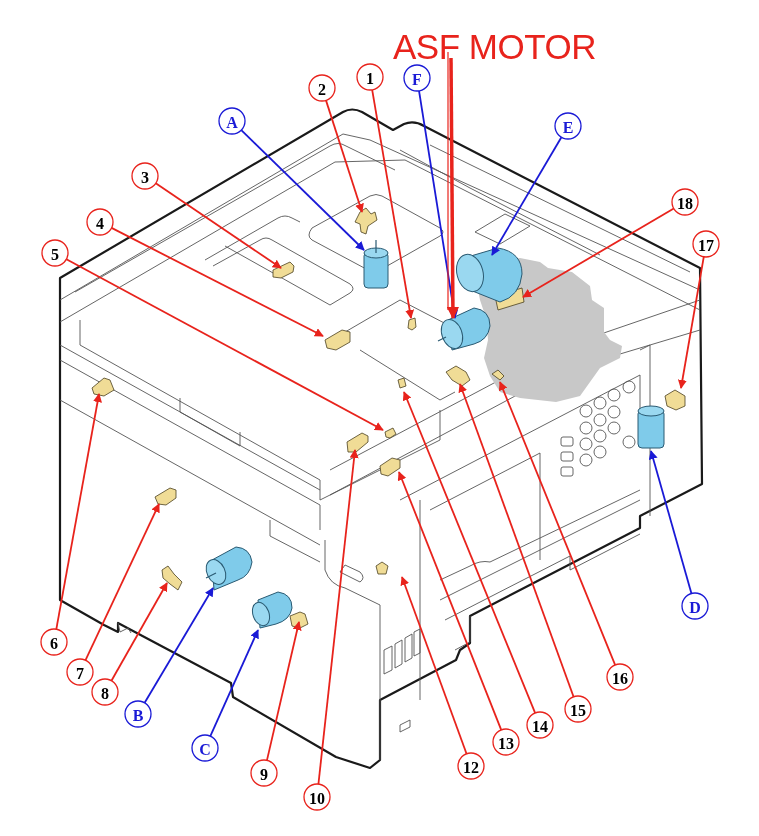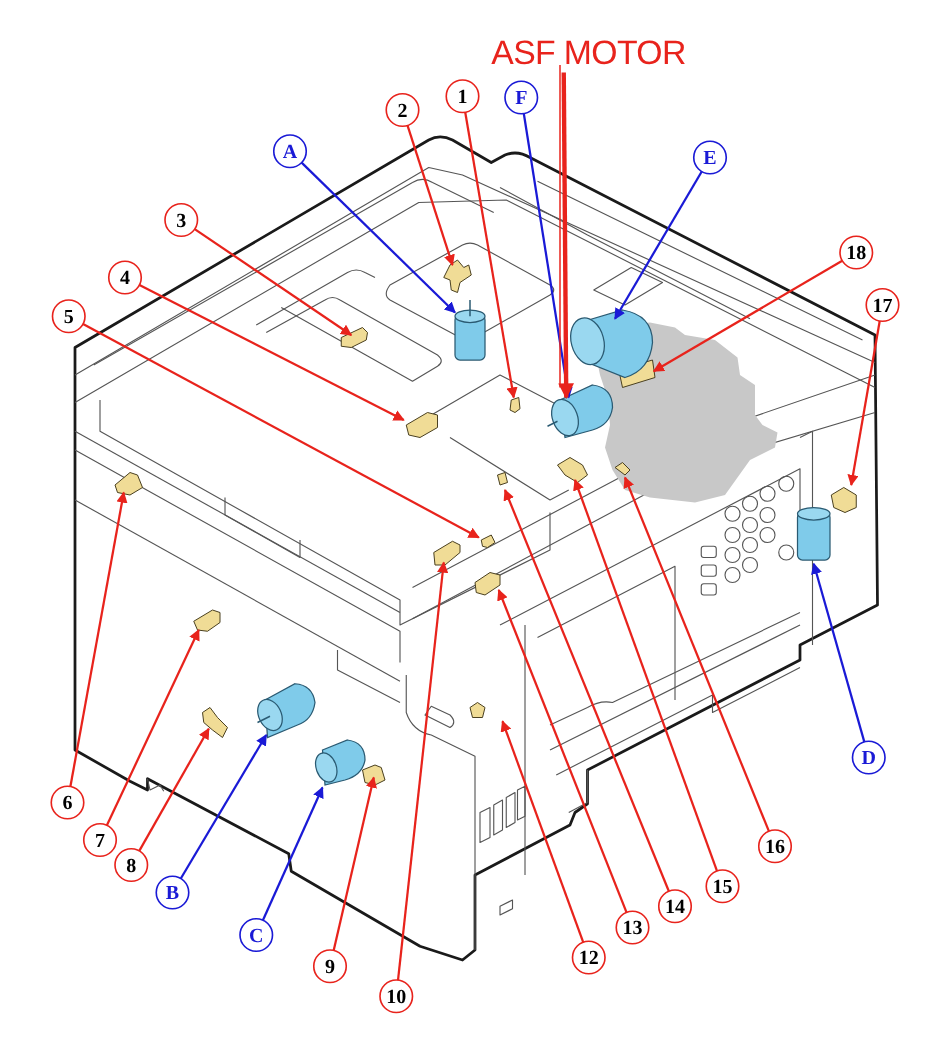--- a/index.html
+++ b/index.html
@@ -9,21 +9,21 @@
   .thin { fill: none; stroke: #555; stroke-width: 0.9; stroke-linejoin: round; }
   .panel-fill { fill: #ffffff; }
   .shadow { fill: #c8c8c8; }
   .sensor { fill: #f0dc96; stroke: #4a4020; stroke-width: 0.8; }
   .motor-body { fill: #7fcbea; stroke: #2a5a72; stroke-width: 1; }
   .motor-cap { fill: #9ad8f0; stroke: #2a5a72; stroke-width: 1; }
   .leader { stroke-width: 1.8; fill: none; }
   .leader-thick { stroke-width: 3.5; fill: none; }
   .callout-circle { fill: #ffffff; stroke-width: 1.3; }
   .callout-text { font-family: "Liberation Serif", serif; font-weight: bold; font-size: 16px; text-anchor: middle; dominant-baseline: central; }
-  #asf-title { position: absolute; left: 393px; top: 27px; font-family: "Liberation Sans", sans-serif; font-size: 27px; color: #e8231c; letter-spacing: -0.5px; white-space: nowrap; }
+  #asf-title { position: absolute; left: 393px; top: 27px; font-family: "Liberation Sans", sans-serif; font-size: 35px; color: #e8231c; letter-spacing: -0.5px; white-space: nowrap; }
 </style>
 </head>
 <body>
 
 <div id="asf-title">ASF MOTOR</div>
 
 <svg id="diagram" viewBox="0 0 759 836" xmlns="http://www.w3.org/2000/svg">
   <defs>
     <marker id="arrow-red" viewBox="0 0 10 10" refX="9" refY="5" markerWidth="5" markerHeight="5" orient="auto-start-reverse">
       <path d="M0,0 L10,5 L0,10 z" fill="#e8231c"></path>

